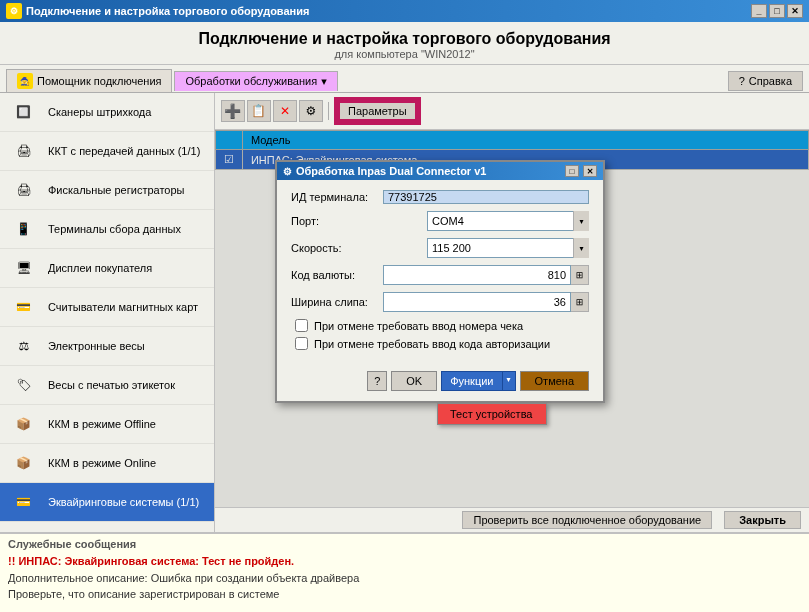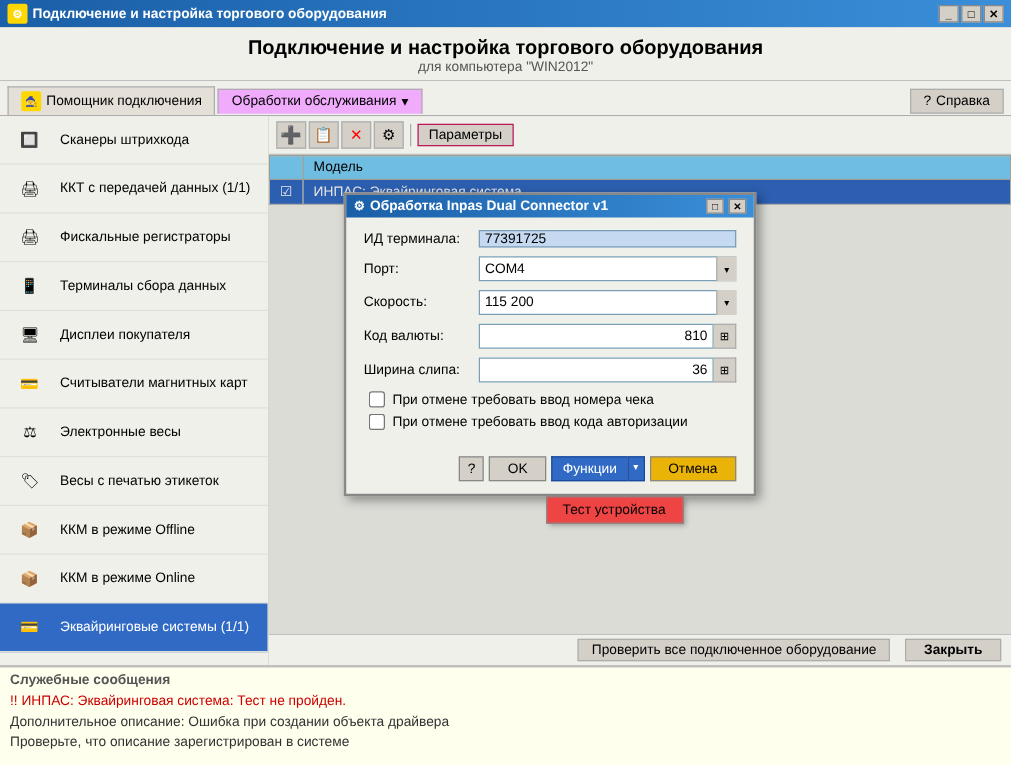--- a/index.html
+++ b/index.html
@@ -174,32 +174,32 @@
       background: #d4d0c8;
       border: 1px solid #adadad;
       display: flex; align-items: center; justify-content: center;
       cursor: pointer;
       font-size: 12px;
     }
     .toolbar-separator { width: 1px; height: 18px; background: #adadad; margin: 0 3px; }
     .toolbar-params {
       padding: 2px 8px;
       background: #d4d0c8;
-      border: 1px solid #be185d;
+      border: 6px solid #be185d;
       cursor: pointer;
       font-size: 11px;
     }
 
     
     .panel-table {
       width: 100%;
       border-collapse: collapse;
     }
     .panel-table thead tr {
-      background: #7dd3fc;
+      background: #0ea5e9;
     }
     .panel-table th {
       text-align: left;
       padding: 3px 8px;
       border: 1px solid #b0b0aa;
       font-weight: normal;
       font-size: 11px;
     }
     .panel-table tbody tr.selected {
       background: #316ac5;
@@ -257,21 +257,21 @@
       font-size: 11px;
       font-weight: bold;
       color: #555;
       margin-bottom: 3px;
     }
     .message-line {
       font-size: 11px;
       color: #333;
       line-height: 1.5;
     }
-    .message-error { color: #cc0000; font-weight: normal; }
+    .message-error { color: #cc0000; font-weight: bold; }
 
     
     .dialog-overlay {
       position: absolute;
       top: 0; left: 0; right: 0; bottom: 0;
       background: rgba(0,0,0,0.1);
       display: flex;
       align-items: flex-start;
       justify-content: flex-start;
       padding-top: 30px;
@@ -336,20 +336,21 @@
     .form-select {
       flex: 1;
       height: 20px;
       padding: 1px 4px;
       border: 1px solid #7a9eb5;
       background: white;
       font-size: 11px;
       appearance: none;
       background-image: none;
       position: relative;
+      margin-left: 44px;
     }
     .select-wrapper {
       flex: 1;
       position: relative;
       display: flex;
     }
     .select-wrapper select {
       flex: 1;
       height: 20px;
       padding: 1px 4px;
@@ -450,21 +451,21 @@
     .dlg-btn-functions-arrow {
       padding: 3px 4px;
       background: #316ac5;
       color: white;
       border: 1px solid #1a4a9a;
       cursor: pointer;
       font-size: 8px;
     }
     .dlg-btn-cancel {
       padding: 3px 14px;
-      background: #eab308;
+      background: #a16207;
       border: 1px solid #888;
       cursor: pointer;
       font-size: 11px;
     }
 
     
     .dropdown-menu {
       position: absolute;
       right: 56px;
       bottom: -24px;

